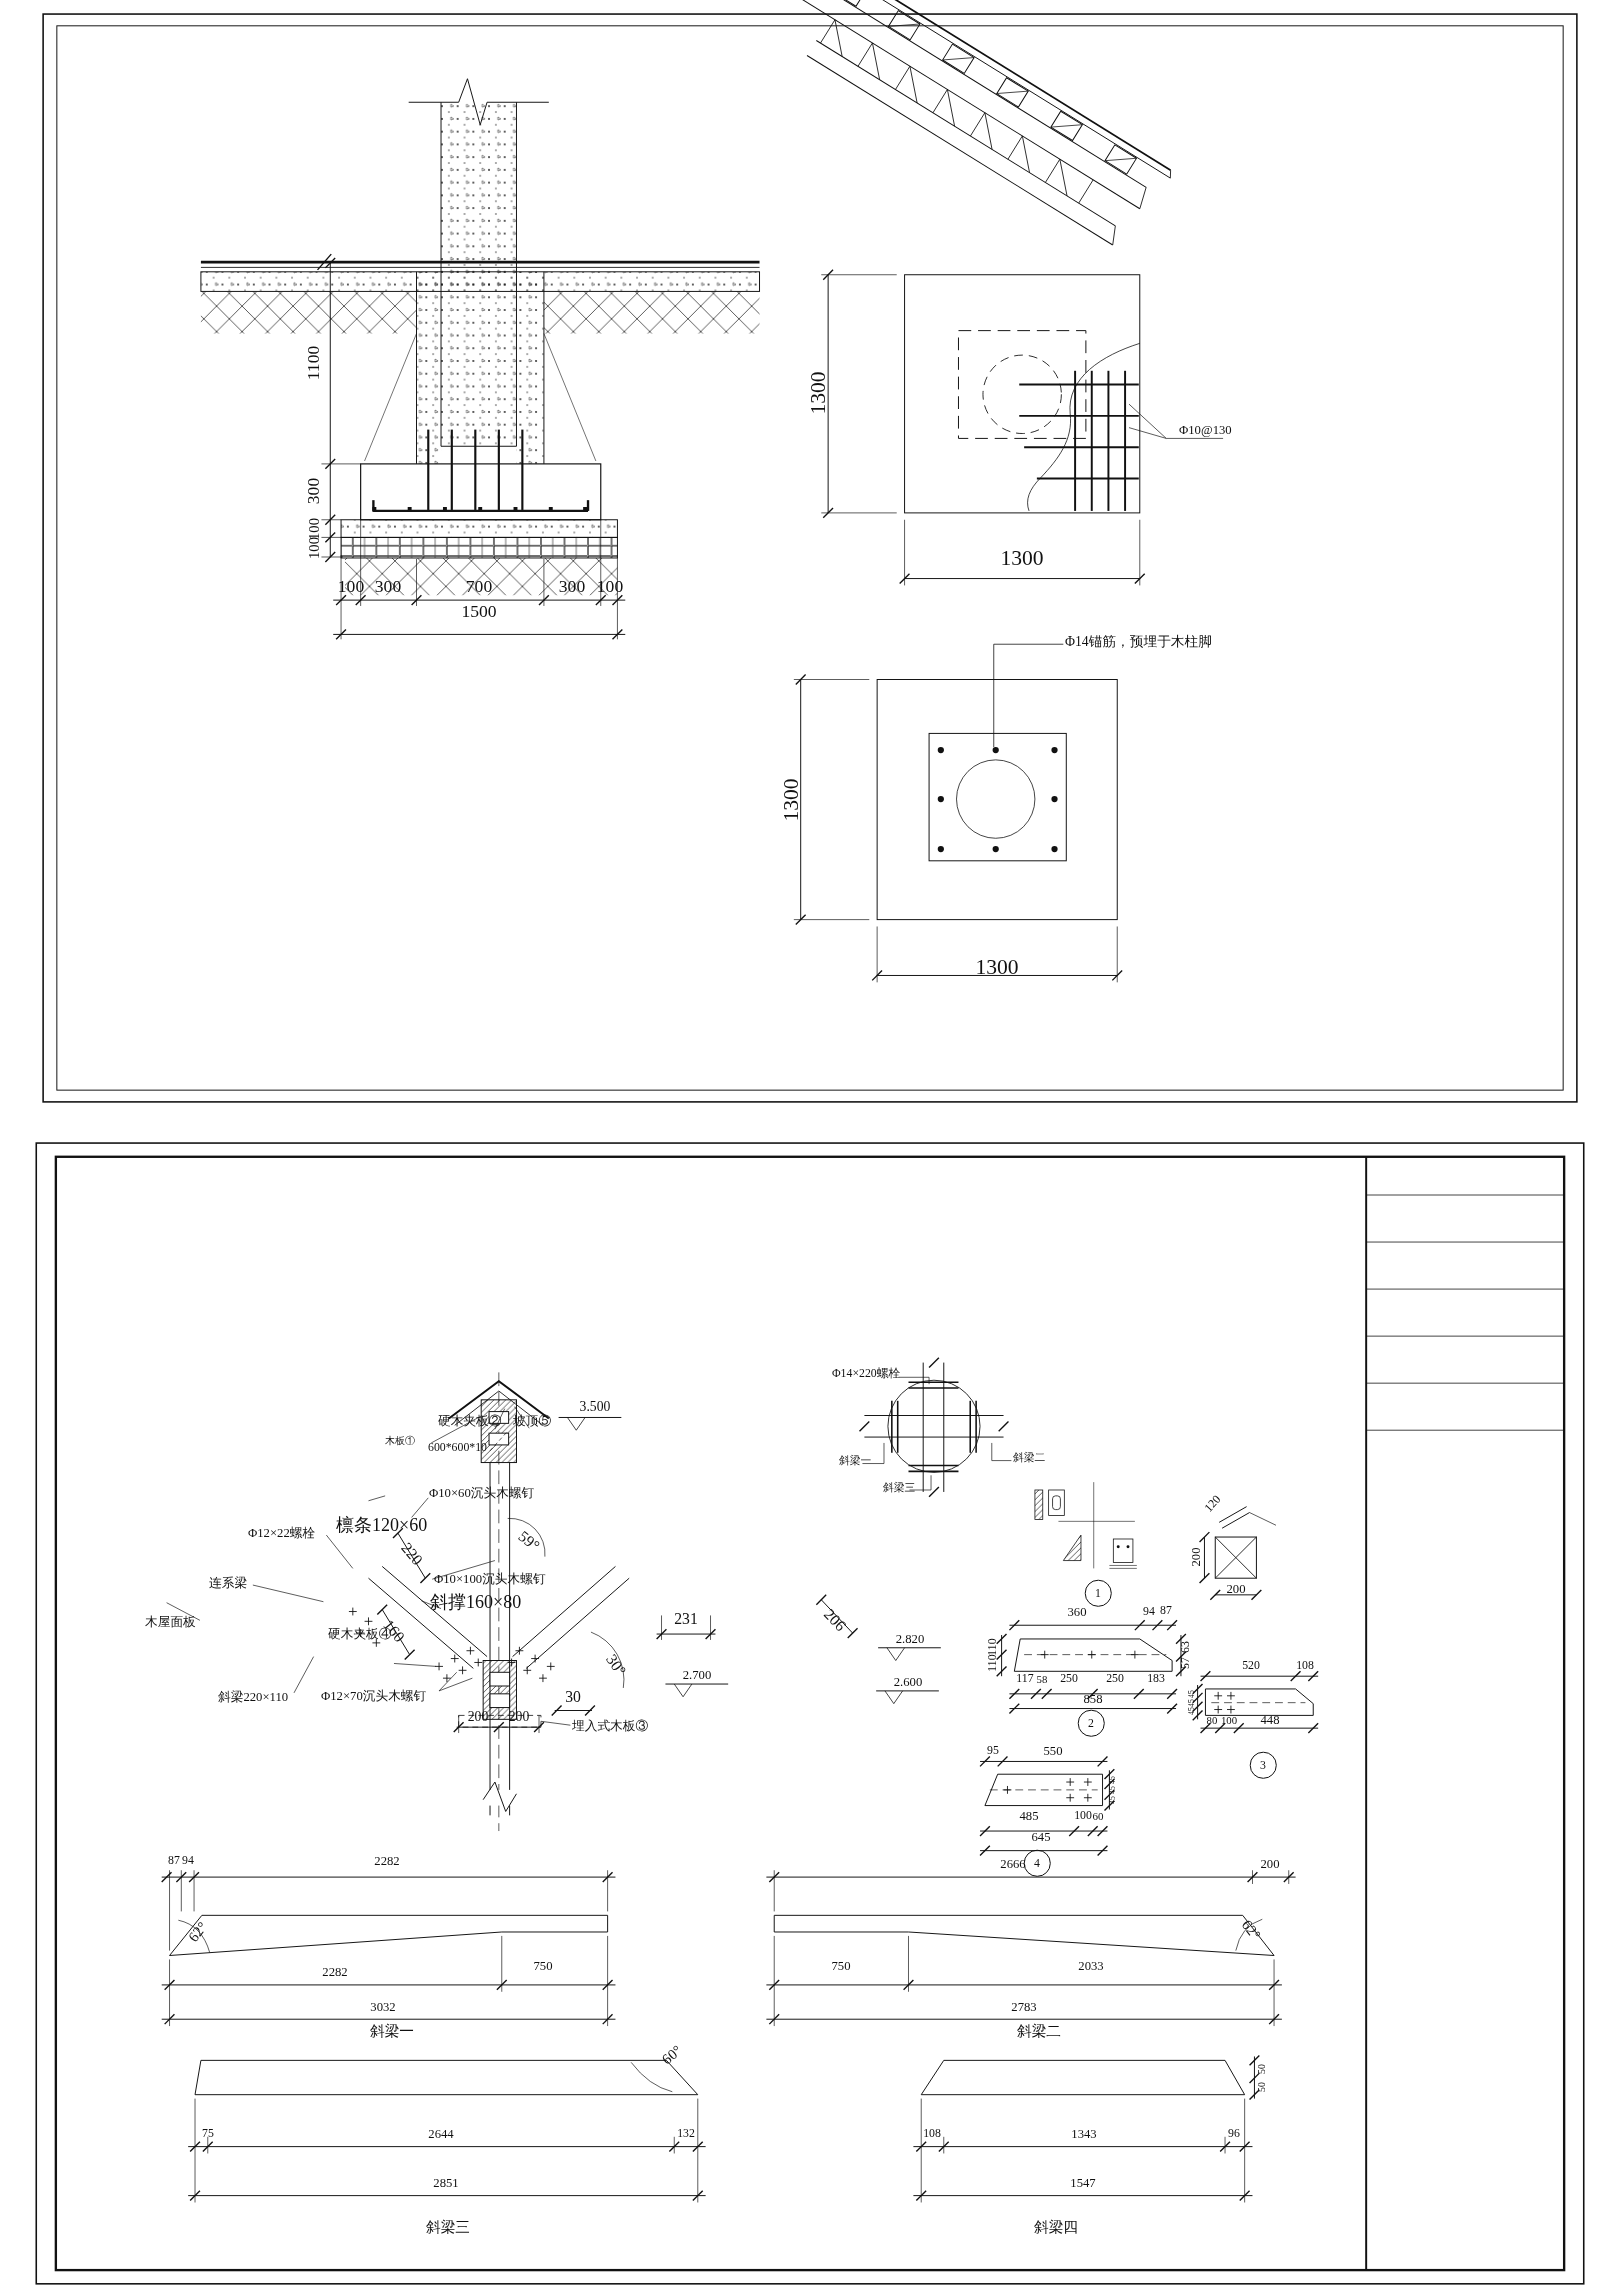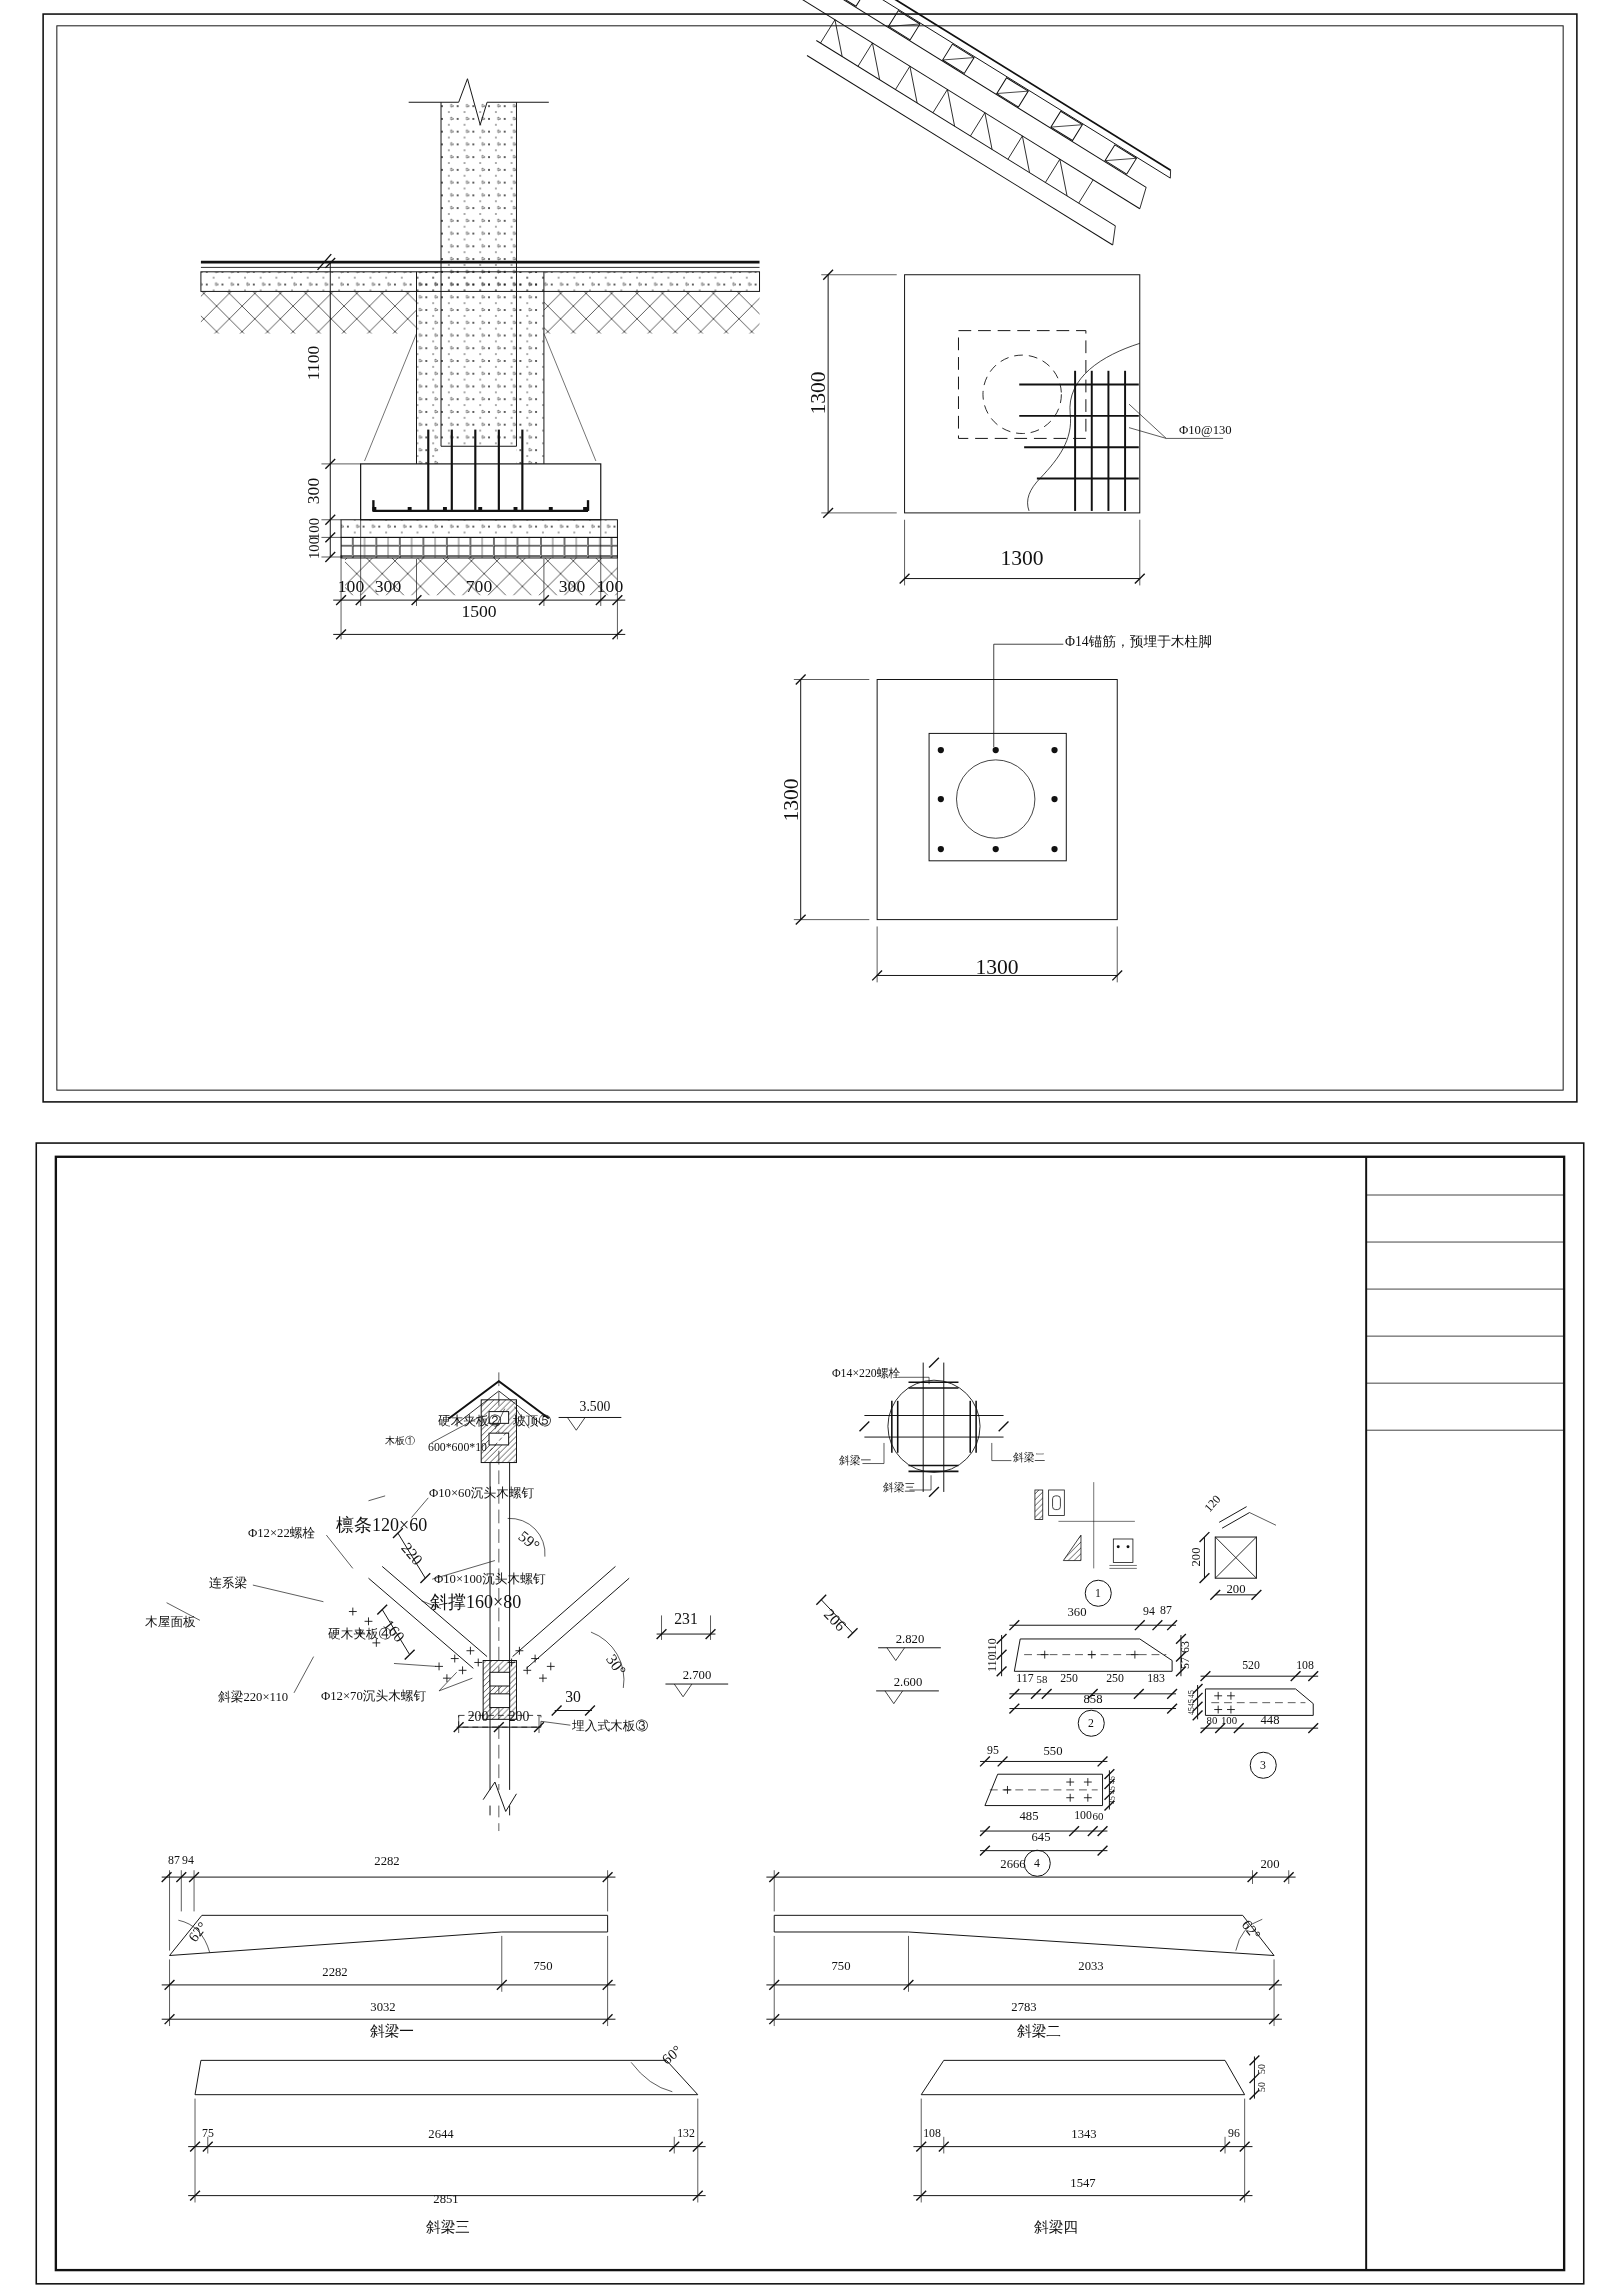--- a/index.html
+++ b/index.html
@@ -694,21 +694,21 @@
       <div class="ann" style="left: 392px; top: 2031px; font-size: 14.7px; transform-origin: center center; transform: translate(-50%, -50%);">斜梁一</div>
       <div class="ann" style="left: 1251px; top: 1930px; font-size: 14.7px; transform-origin: center center; transform: translate(-50%, -50%) rotate(52deg);">62°</div>
       <div class="ann" style="left: 841px; top: 1966px; font-size: 12.7px; transform-origin: center center; transform: translate(-50%, -50%);">750</div>
       <div class="ann" style="left: 1091px; top: 1966px; font-size: 12.7px; transform-origin: center center; transform: translate(-50%, -50%);">2033</div>
       <div class="ann" style="left: 1024px; top: 2007px; font-size: 12.7px; transform-origin: center center; transform: translate(-50%, -50%);">2783</div>
       <div class="ann" style="left: 1039px; top: 2031px; font-size: 14.7px; transform-origin: center center; transform: translate(-50%, -50%);">斜梁二</div>
       <div class="ann" style="left: 672px; top: 2055px; font-size: 14.7px; transform-origin: center center; transform: translate(-50%, -50%) rotate(-40deg);">60°</div>
       <div class="ann" style="left: 208px; top: 2134px; font-size: 11.8px; transform-origin: center center; transform: translate(-50%, -50%);">75</div>
       <div class="ann" style="left: 441px; top: 2134px; font-size: 12.7px; transform-origin: center center; transform: translate(-50%, -50%);">2644</div>
       <div class="ann" style="left: 686px; top: 2134px; font-size: 11.8px; transform-origin: center center; transform: translate(-50%, -50%);">132</div>
-      <div class="ann" style="left: 446px; top: 2183px; font-size: 12.7px; transform-origin: center center; transform: translate(-50%, -50%); margin-top: 16px;">2851</div>
+      <div class="ann" style="left: 446px; top: 2183px; font-size: 12.7px; transform-origin: center center; transform: translate(-50%, -50%);">2851</div>
       <div class="ann" style="left: 448px; top: 2227px; font-size: 14.7px; transform-origin: center center; transform: translate(-50%, -50%);">斜梁三</div>
       <div class="ann" style="left: 932px; top: 2134px; font-size: 11.8px; transform-origin: center center; transform: translate(-50%, -50%);">108</div>
       <div class="ann" style="left: 1084px; top: 2134px; font-size: 12.7px; transform-origin: center center; transform: translate(-50%, -50%);">1343</div>
       <div class="ann" style="left: 1234px; top: 2134px; font-size: 11.8px; transform-origin: center center; transform: translate(-50%, -50%);">96</div>
       <div class="ann" style="left: 1083px; top: 2183px; font-size: 12.7px; transform-origin: center center; transform: translate(-50%, -50%);">1547</div>
       <div class="ann" style="left: 1262px; top: 2069px; font-size: 9.8px; transform-origin: center center; transform: translate(-50%, -50%) rotate(-90deg);">50</div>
       <div class="ann" style="left: 1262px; top: 2087px; font-size: 9.8px; transform-origin: center center; transform: translate(-50%, -50%) rotate(-90deg);">50</div>
       <div class="ann" style="left: 1056px; top: 2227px; font-size: 14.7px; transform-origin: center center; transform: translate(-50%, -50%);">斜梁四</div>
     </div>
 </div>

